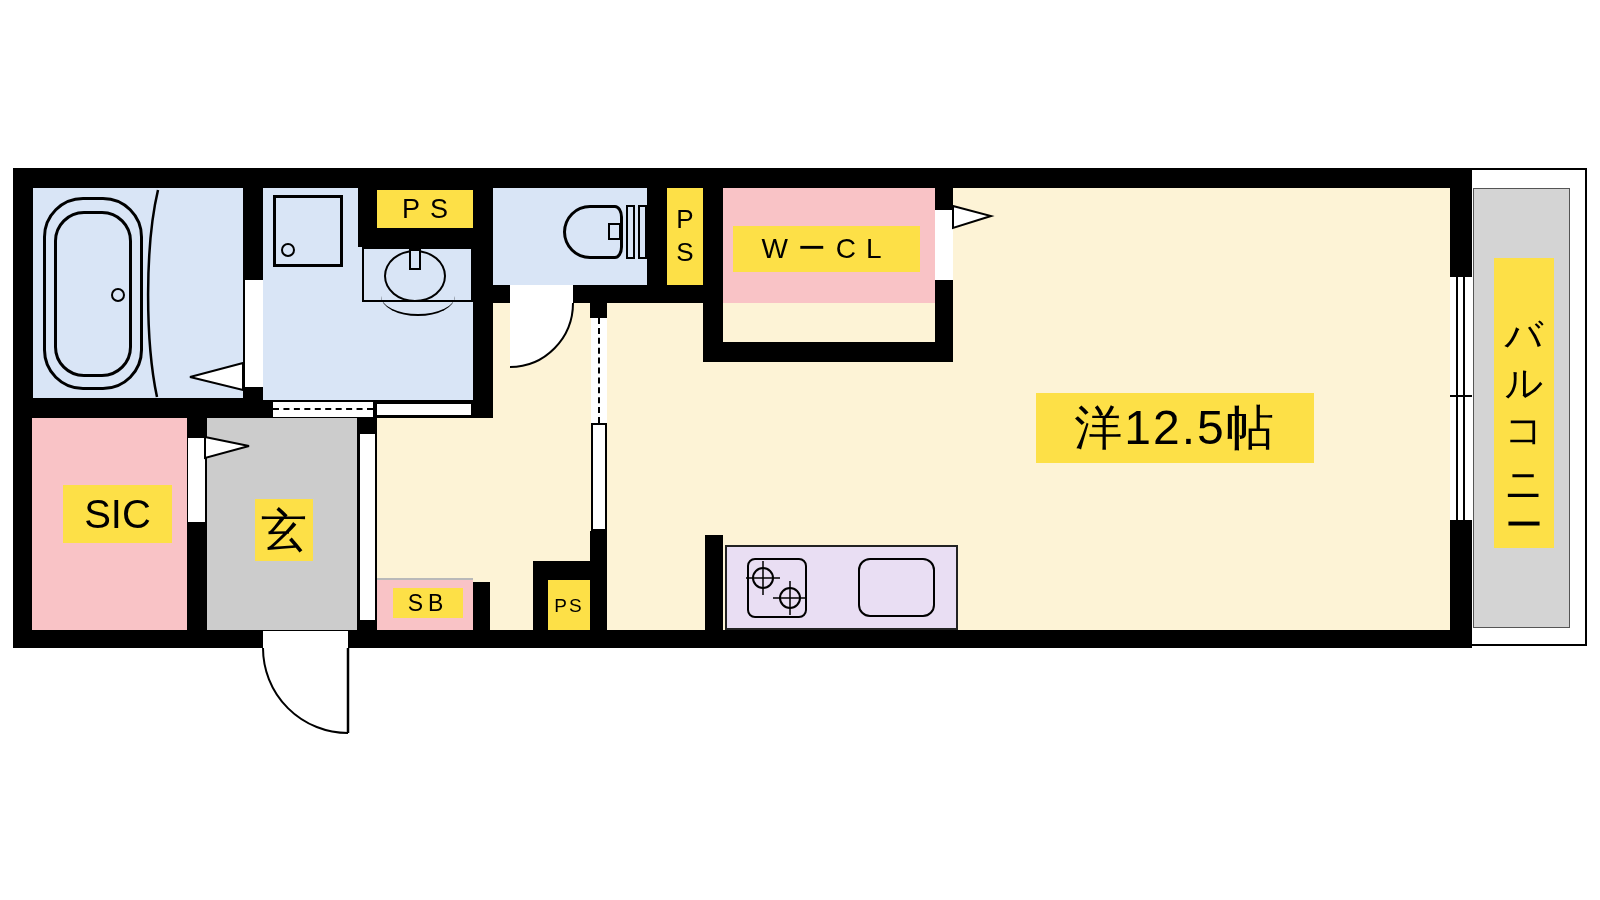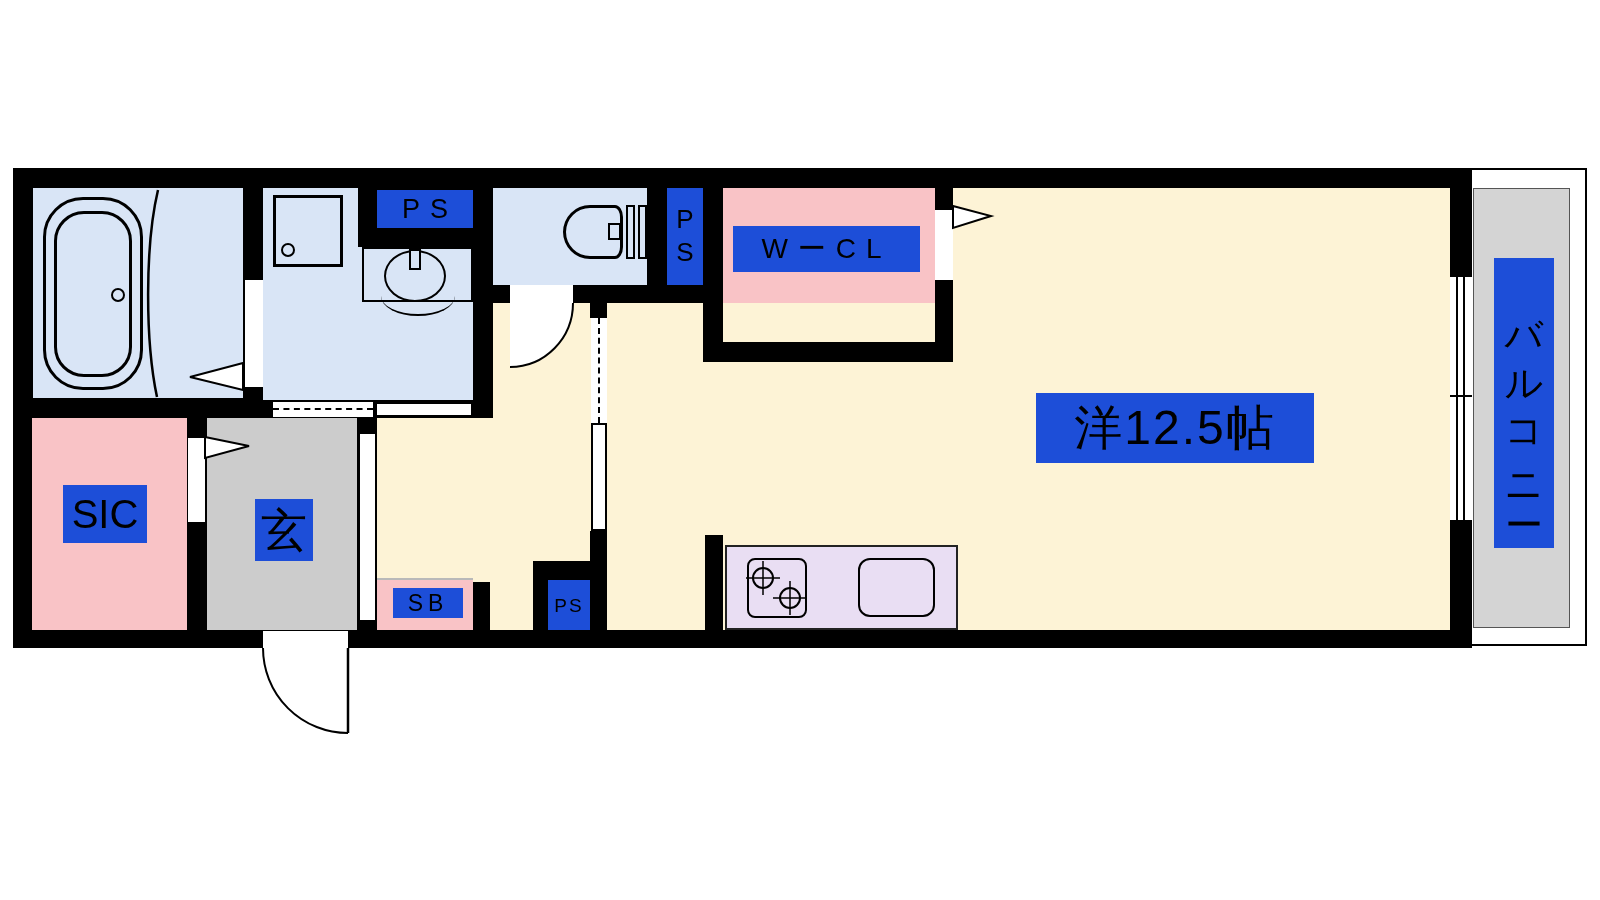--- a/index.html
+++ b/index.html
@@ -1,19 +1,19 @@
 <!DOCTYPE html>
 <html><head>
 <meta charset="utf-8">
 <style>
   html,body{margin:0;padding:0;background:#fff;}
   #canvas{position:relative;width:1600px;height:900px;background:#ffffff;overflow:hidden;
           font-family:"Liberation Sans","DejaVu Sans",sans-serif;}
   .abs{position:absolute;box-sizing:border-box;}
-  .lbl{position:absolute;box-sizing:border-box;background:#1d4ed8;display:flex;
+  .lbl{position:absolute;box-sizing:border-box;background:#fde047;display:flex;
        align-items:center;justify-content:center;color:#000;font-weight:500;
        white-space:nowrap;line-height:1;}
   .vtext{writing-mode:vertical-rl;text-orientation:upright;}
   svg{position:absolute;left:0;top:0;pointer-events:none;}
 </style>
 </head>
 <body>
 
 <div id="canvas">
 
@@ -91,21 +91,21 @@
   <div class="abs" style="left:638px;top:205px;width:9px;height:54px;border:2px solid #000;"></div>
 
   <div class="abs" style="left:725px;top:545px;width:233px;height:85px;background:#e9def3;border:2px solid #222;"></div>
   <div class="abs" style="left:747px;top:558px;width:60px;height:60px;border:2px solid #000;border-radius:8px;"></div>
   <div class="abs" style="left:752px;top:567px;width:22px;height:22px;border:2px solid #000;border-radius:50%;"></div>
   <div class="abs" style="left:779px;top:587px;width:22px;height:22px;border:2px solid #000;border-radius:50%;"></div>
   <div class="abs" style="left:858px;top:558px;width:77px;height:59px;border:2px solid #000;border-radius:12px;"></div>
 
   <div class="lbl" style="left:1036px;top:393px;width:278px;height:70px;font-size:48px;letter-spacing:2px;">洋12.5帖</div>
   <div class="lbl" style="left:733px;top:226px;width:187px;height:46px;font-size:28px;letter-spacing:10px;">WーCL</div>
-  <div class="lbl" style="left:63px;top:485px;width:84px;height:58px;font-size:40px;">SIC</div>
+  <div class="lbl" style="left:63px;top:485px;width:109px;height:58px;font-size:40px;">SIC</div>
   <div class="lbl" style="left:255px;top:499px;width:58px;height:62px;font-size:46px;">玄</div>
   <div class="lbl" style="left:393px;top:588px;width:70px;height:30px;font-size:23px;letter-spacing:5px;">SB</div>
 
   <svg width="1600" height="900" viewBox="0 0 1600 900">
 
     <path d="M510,303 L573,303 A63,64 0 0 1 510,367 Z" fill="#ffffff" stroke="none"></path>
     <path d="M573,303 A63,64 0 0 1 510,367" fill="none" stroke="#000" stroke-width="2"></path>
 
     <path d="M348,648 L263,648 A85,85 0 0 0 348,733 Z" fill="#ffffff" stroke="none"></path>
     <path d="M263,648 A85,85 0 0 0 348,733" fill="none" stroke="#000" stroke-width="2"></path>

